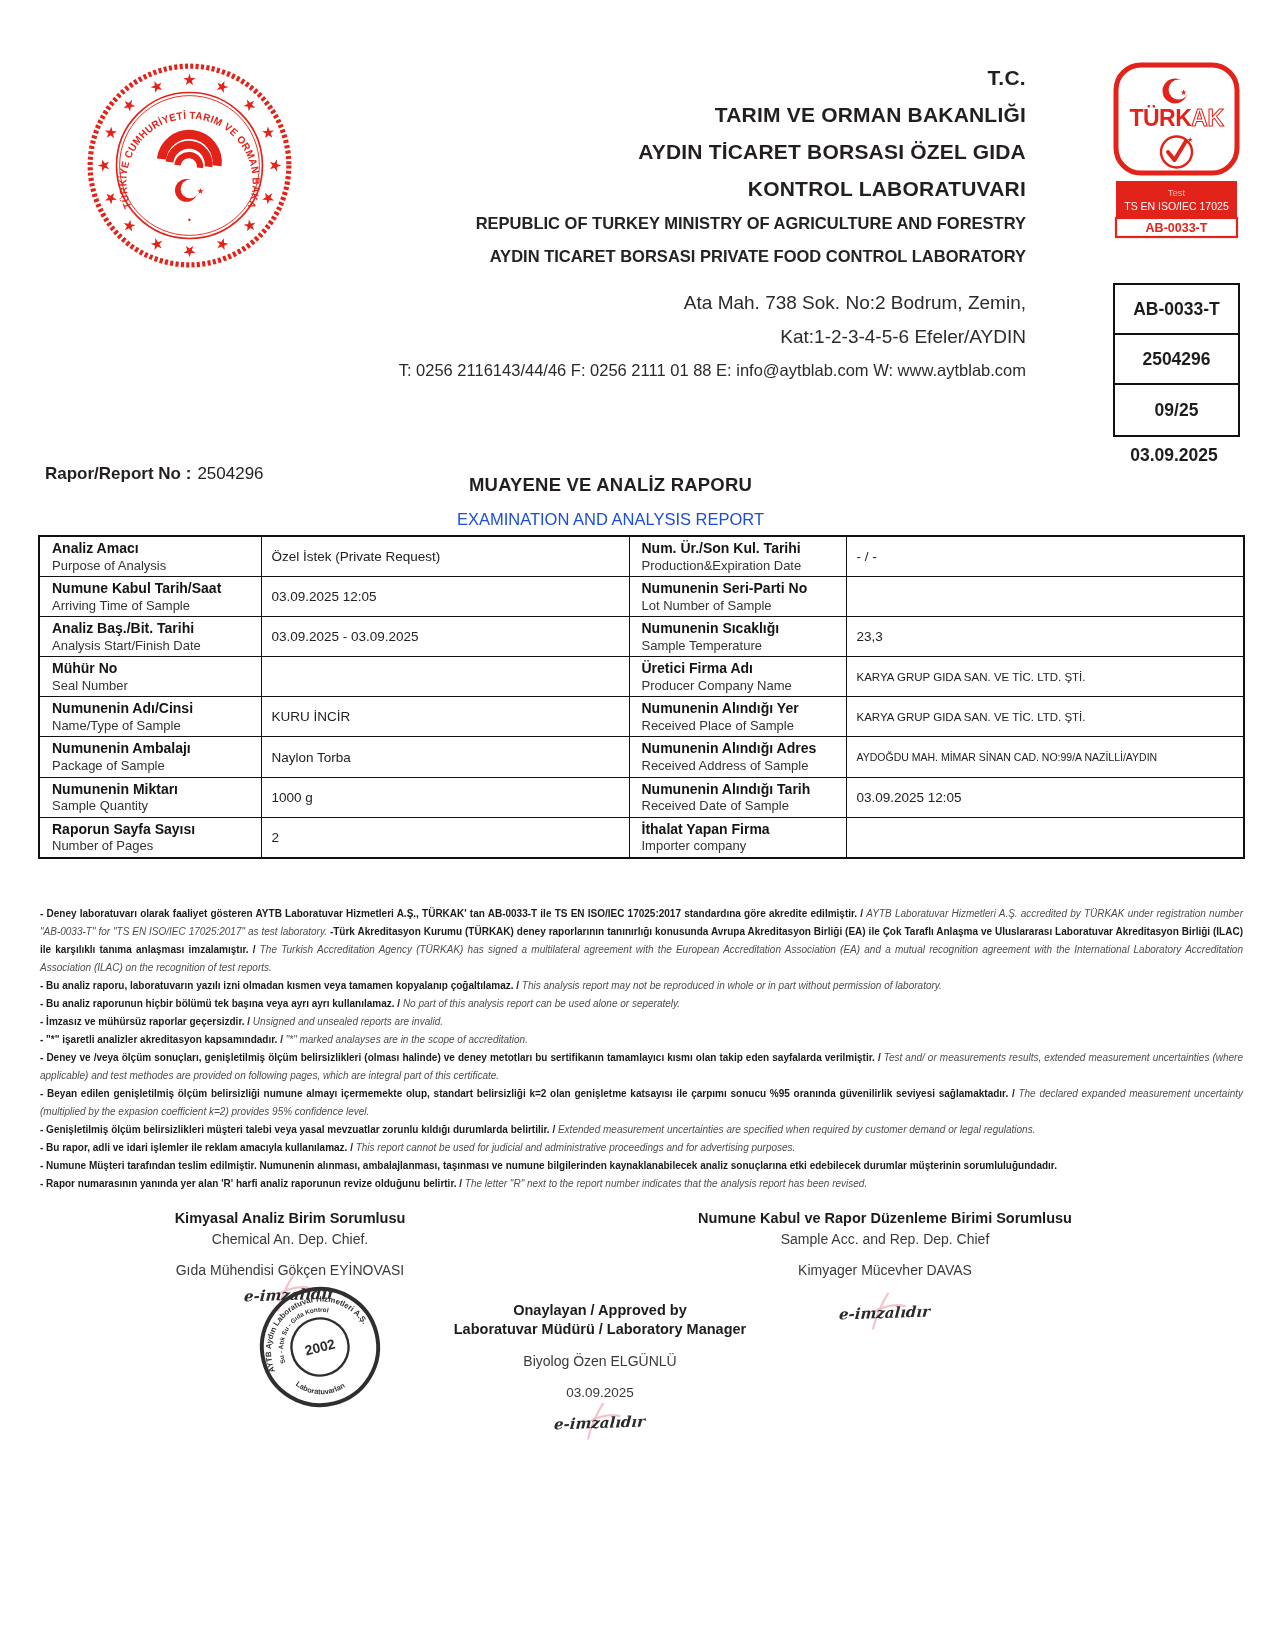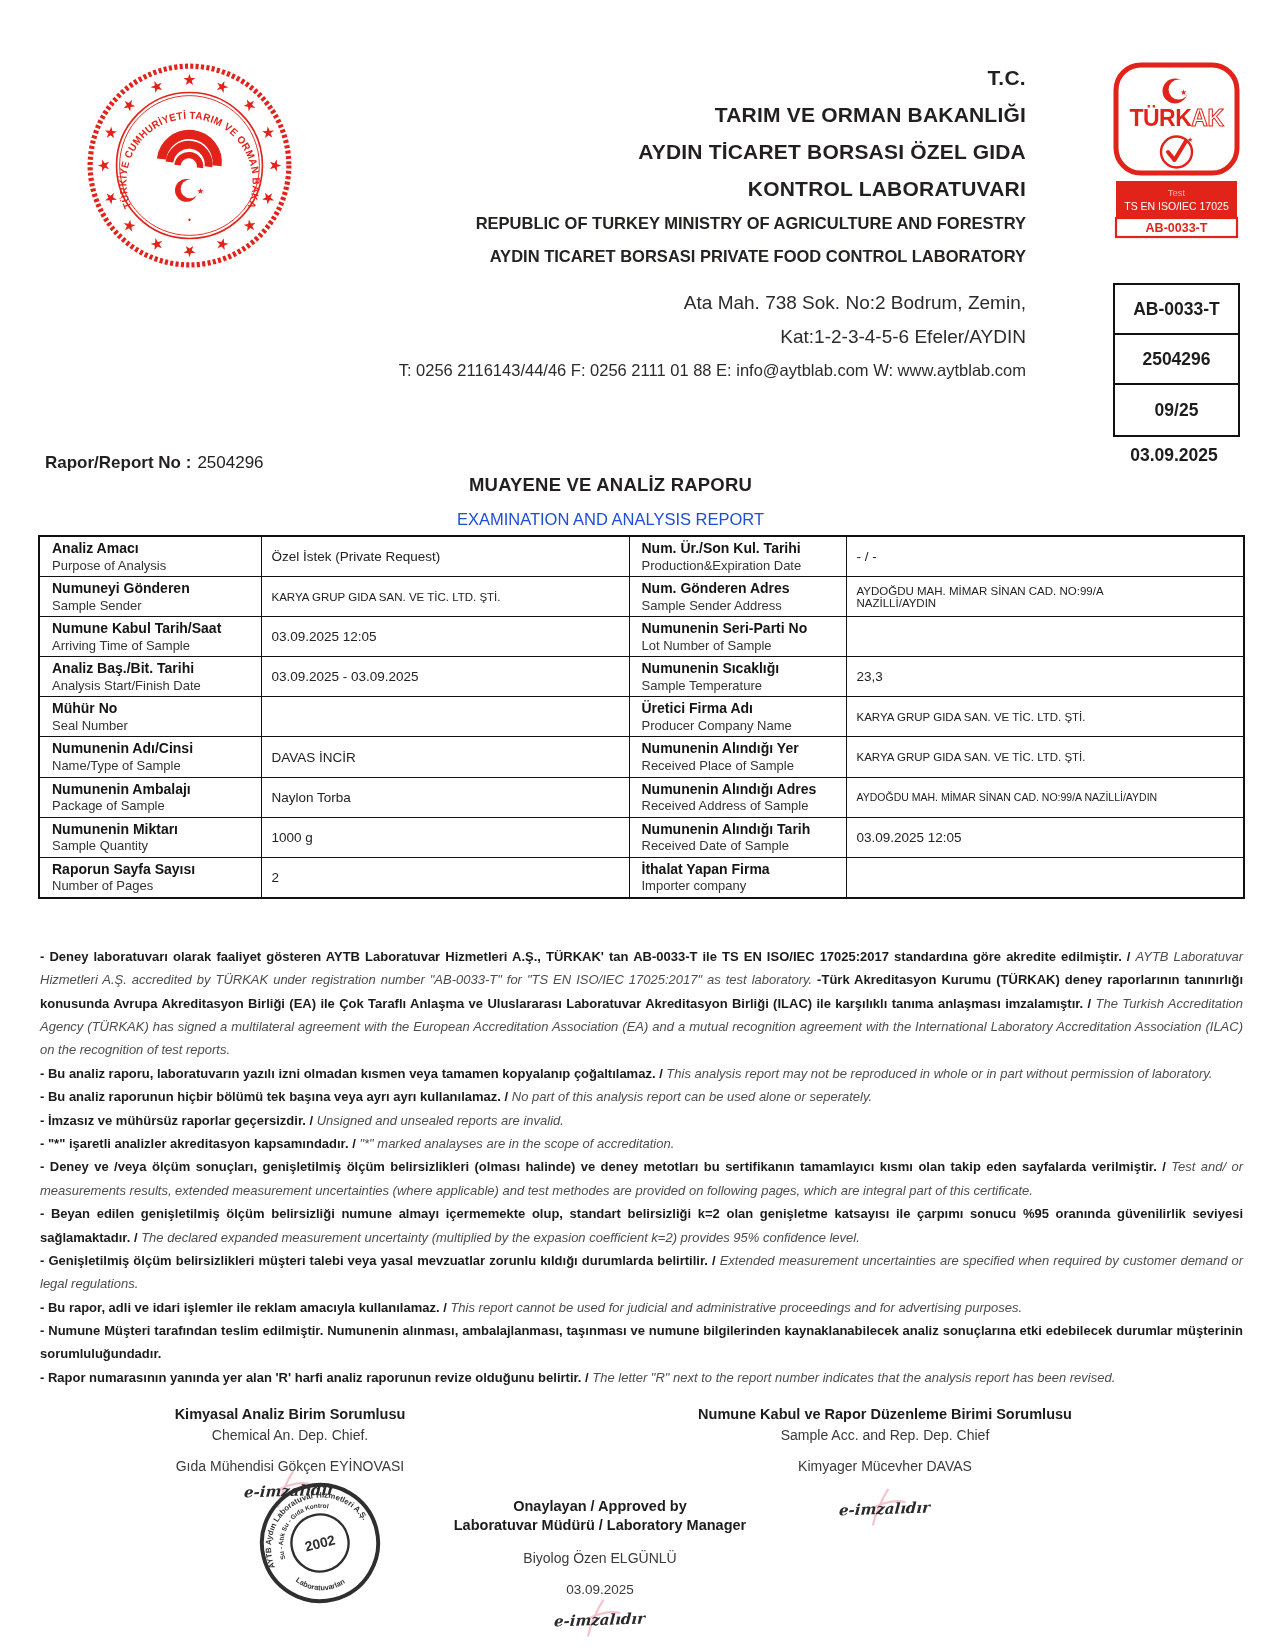--- a/index.html
+++ b/index.html
@@ -21,42 +21,42 @@
   .addr2 { margin-top:12px; font-size:19px; color:#2b2b2b; }
   .contact { margin-top:13px; font-size:16.5px; color:#2b2b2b; }
 
   .ref-box { position:absolute; left:1113px; top:283px; width:127px; border:2.2px solid #111; background:#fff; }
   .ref-cell { height:50px; display:flex; align-items:center; justify-content:center;
               font-size:17.5px; font-weight:bold; color:#1d1d1d; border-bottom:2.2px solid #111; }
   .ref-cell:last-child { border-bottom:none; }
   .ref-date { position:absolute; left:1108px; top:445px; width:132px; text-align:center;
               font-size:17.5px; font-weight:bold; color:#1d1d1d; }
 
-  .report-no { position:absolute; left:45px; top:453px; font-size:17px; }
+  .report-no { position:absolute; left:45px; top:464px; font-size:17px; }
   .report-no b { font-weight:bold; margin-right:6px; }
   .main-title { position:absolute; left:0; right:60px; top:474px; text-align:center; }
   .main-title .t1 { font-size:18.5px; font-weight:bold; letter-spacing:0.2px; }
   .main-title .t2 { font-size:16.5px; color:#1d4ed8; margin-top:14px; }
 
   
   .info-table { width:1205px; margin:0 38px; border-collapse:collapse; table-layout:fixed; }
   .info-table td { border:1.6px solid #111; vertical-align:middle; }
   .info-table tr { height:40px; }
   .info-table { border:2.2px solid #111; }
   td.lab { padding:3px 4px 3px 12px; }
   td.lab .ltr { font-size:14px; font-weight:bold; line-height:1.25; color:#141414; }
   td.lab .len { font-size:13px; line-height:1.2; color:#333; }
   td.val { padding:3px 6px 3px 10px; font-size:13.5px; color:#222; }
   td.val.sm { font-size:11.5px; }
   td.val.xs { font-size:10.5px; }
   td.val.pr { padding-right:72px; }
 
   
   .notes { margin:46px 38px 0 40px; text-align:justify; }
-  .notes p { font-size:13px; line-height:1.8; }
+  .notes p { font-size:10px; line-height:1.8; }
   .nb { font-weight:bold; color:#1b1b1b; }
   .ni { font-style:italic; color:#4d4d4d; }
 
   
   .sig-area { position:relative; height:286px; }
   .sig-block { position:absolute; text-align:center; }
   .sig-left { left:90px; top:16px; width:400px; }
   .sig-right { left:640px; top:16px; width:490px; }
   .sig-center { left:415px; top:108px; width:370px; }
   .sig-title { font-size:14.5px; font-weight:bold; color:#1c1c1c; line-height:1.3; }
@@ -185,32 +185,20 @@
           </td>
           <td class="val">Özel İstek (Private Request)</td>
           <td class="lab">
             <div class="ltr">Num. Ür./Son Kul. Tarihi</div>
             <div class="len">Production&amp;Expiration Date</div>
           </td>
           <td class="val">- / -</td>
         </tr>
         <tr>
           <td class="lab">
-            <div class="ltr">Numuneyi Gönderen</div>
-            <div class="len">Sample Sender</div>
-          </td>
-          <td class="val sm">KARYA GRUP GIDA SAN. VE TİC. LTD. ŞTİ.</td>
-          <td class="lab">
-            <div class="ltr">Num. Gönderen Adres</div>
-            <div class="len">Sample Sender Address</div>
-          </td>
-          <td class="val sm pr">AYDOĞDU MAH. MİMAR SİNAN CAD. NO:99/A NAZİLLİ/AYDIN</td>
-        </tr>
-        <tr>
-          <td class="lab">
             <div class="ltr">Numune Kabul Tarih/Saat</div>
             <div class="len">Arriving Time of Sample</div>
           </td>
           <td class="val">03.09.2025 12:05</td>
           <td class="lab">
             <div class="ltr">Numunenin Seri-Parti No</div>
             <div class="len">Lot Number of Sample</div>
           </td>
           <td class="val"></td>
         </tr>
@@ -236,21 +224,21 @@
             <div class="ltr">Üretici Firma Adı</div>
             <div class="len">Producer Company Name</div>
           </td>
           <td class="val sm">KARYA GRUP GIDA SAN. VE TİC. LTD. ŞTİ.</td>
         </tr>
         <tr>
           <td class="lab">
             <div class="ltr">Numunenin Adı/Cinsi</div>
             <div class="len">Name/Type of Sample</div>
           </td>
-          <td class="val">DAVAS İNCİR</td>
+          <td class="val">KURU İNCİR</td>
           <td class="lab">
             <div class="ltr">Numunenin Alındığı Yer</div>
             <div class="len">Received Place of Sample</div>
           </td>
           <td class="val sm">KARYA GRUP GIDA SAN. VE TİC. LTD. ŞTİ.</td>
         </tr>
         <tr>
           <td class="lab">
             <div class="ltr">Numunenin Ambalajı</div>
             <div class="len">Package of Sample</div>

